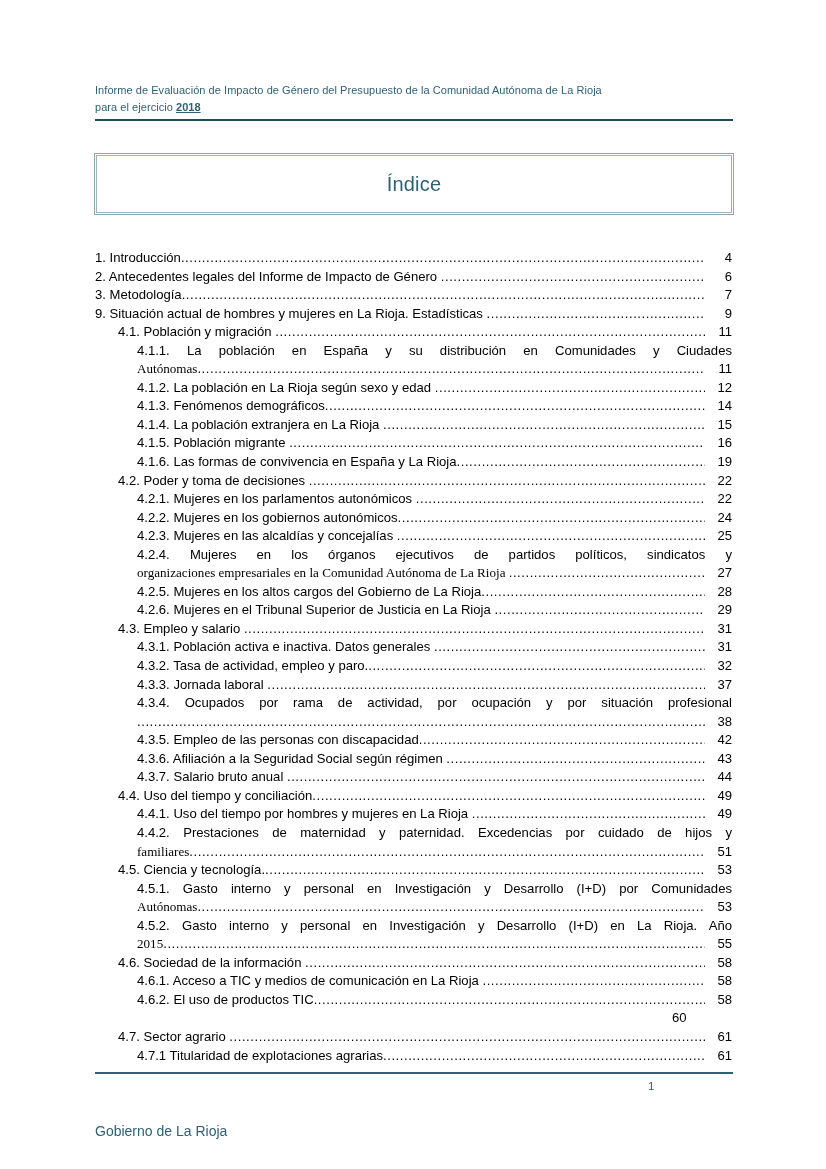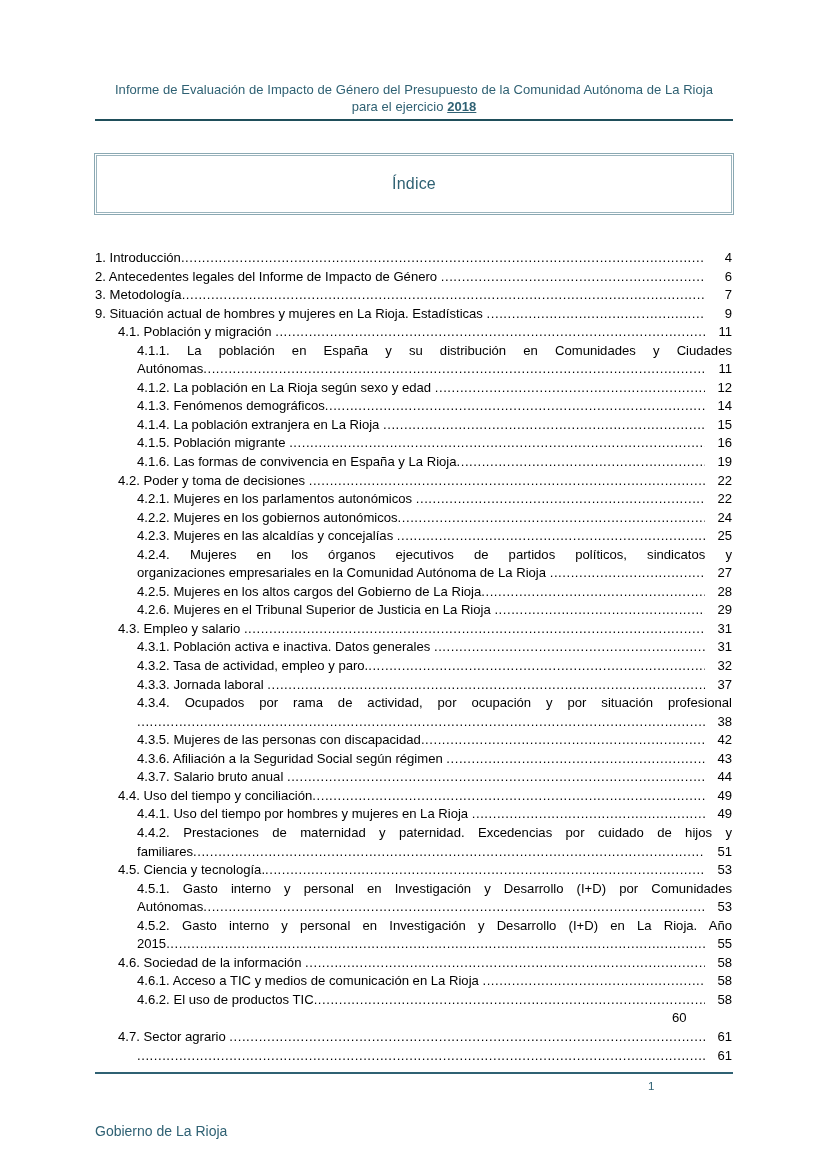--- a/index.html
+++ b/index.html
@@ -17,24 +17,24 @@
   }
 
   
   .page-header {
     position: absolute;
     left: 95px;
     top: 82px;
     width: 638px;
   }
   .page-header .header-text {
-    font-size: 13px;
+    font-size: 11px;
     line-height: 16.5px;
     color: #2f6173;
-    text-align: center;
+    text-align: left;
     letter-spacing: 0.05px;
   }
   .page-header .header-text b {
     font-weight: bold;
     text-decoration: underline;
   }
   .page-header .header-rule {
     margin-top: 4px;
     height: 2.2px;
     background: #1f4e5a;
@@ -49,21 +49,21 @@
     height: 62px;
     border: 1px solid #8aa8b2;
     box-shadow: inset 0 0 0 1px #ffffff, inset 0 0 0 2px #9bb4bd;
     box-sizing: border-box;
     display: flex;
     align-items: center;
     justify-content: center;
     background: #ffffff;
   }
   .title-box .doc-title {
-    font-size: 16px;
+    font-size: 20px;
     color: #2f6173;
     letter-spacing: 0.2px;
   }
 
   
   .toc {
     position: absolute;
     left: 95px;
     top: 249px;
     width: 637px;
@@ -118,21 +118,21 @@
     text-align-last: justify;
     white-space: normal;
     width: 100%;
   }
   .toc-wrap .wrap-second {
     display: flex;
     align-items: baseline;
     width: 100%;
   }
   .toc-wrap.lvl3 { padding-left: 42px; }
-  .toc-wrap .wrap-second .toc-label { white-space: pre; }
+  .toc-wrap .wrap-second .toc-label { white-space: pre; font-family: Liberation Serif, serif; }
 
   
   .toc-wrap.dots-only .wrap-second .toc-label { width: 0; }
 
   
   .page-footer {
     position: absolute;
     left: 95px;
     top: 1072px;
     width: 638px;
@@ -337,21 +337,21 @@
     <div class="toc-entry lvl3 toc-wrap dots-only">
       <span class="wrap-first">4.3.4. Ocupados por rama de actividad, por ocupación y por situación profesional</span>
       <span class="wrap-second">
         <span class="toc-label"></span>
         <span class="toc-leader"></span>
         <span class="toc-pageno">38</span>
       </span>
     </div>
     <div class="toc-entry lvl3">
       <span class="toc-line">
-        <span class="toc-label">4.3.5. Mujeres de las personas con discapacidad</span>
+        <span class="toc-label">4.3.5. Empleo de las personas con discapacidad</span>
         <span class="toc-leader"></span>
         <span class="toc-pageno">42</span>
       </span>
     </div>
     <div class="toc-entry lvl3">
       <span class="toc-line">
         <span class="toc-label">4.3.6. Afiliación a la Seguridad Social según régimen </span>
         <span class="toc-leader"></span>
         <span class="toc-pageno">43</span>
       </span>
@@ -437,20 +437,21 @@
     </div>
     <div class="toc-entry lvl2">
       <span class="toc-line">
         <span class="toc-label">4.7. Sector agrario </span>
         <span class="toc-leader"></span>
         <span class="toc-pageno">61</span>
       </span>
     </div>
     <div class="toc-entry lvl3">
       <span class="toc-line">
+        <span class="toc-label">4.7.1 Titularidad de explotaciones agrarias</span>
         <span class="toc-leader"></span>
         <span class="toc-pageno">61</span>
       </span>
     </div>
   </div>
 
 <div class="page-footer">
   <div class="footer-rule"></div>
   <div class="footer-row">
     <div class="footer-left">Gobierno de La Rioja</div>

